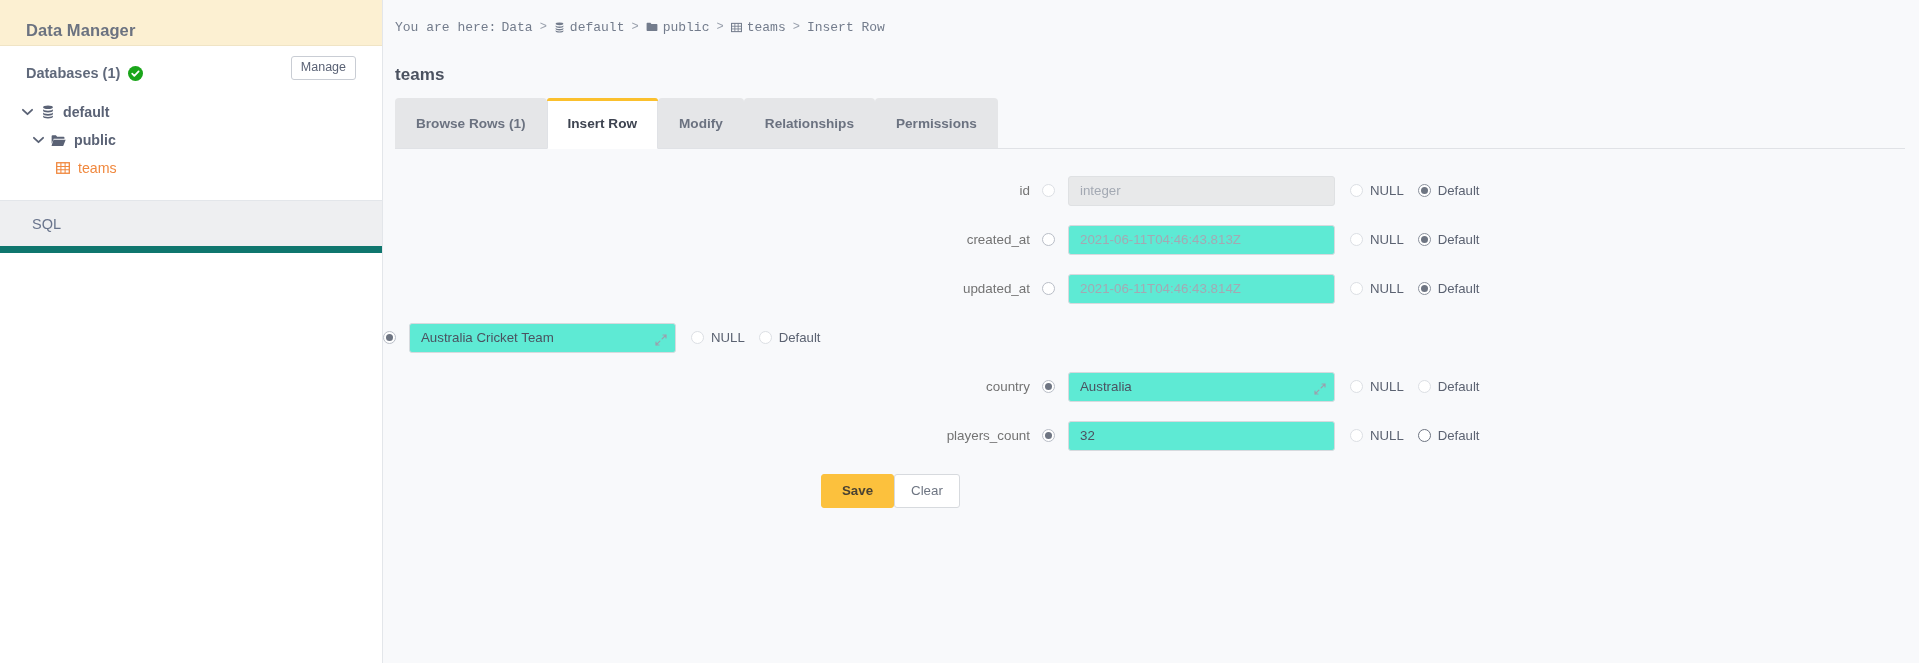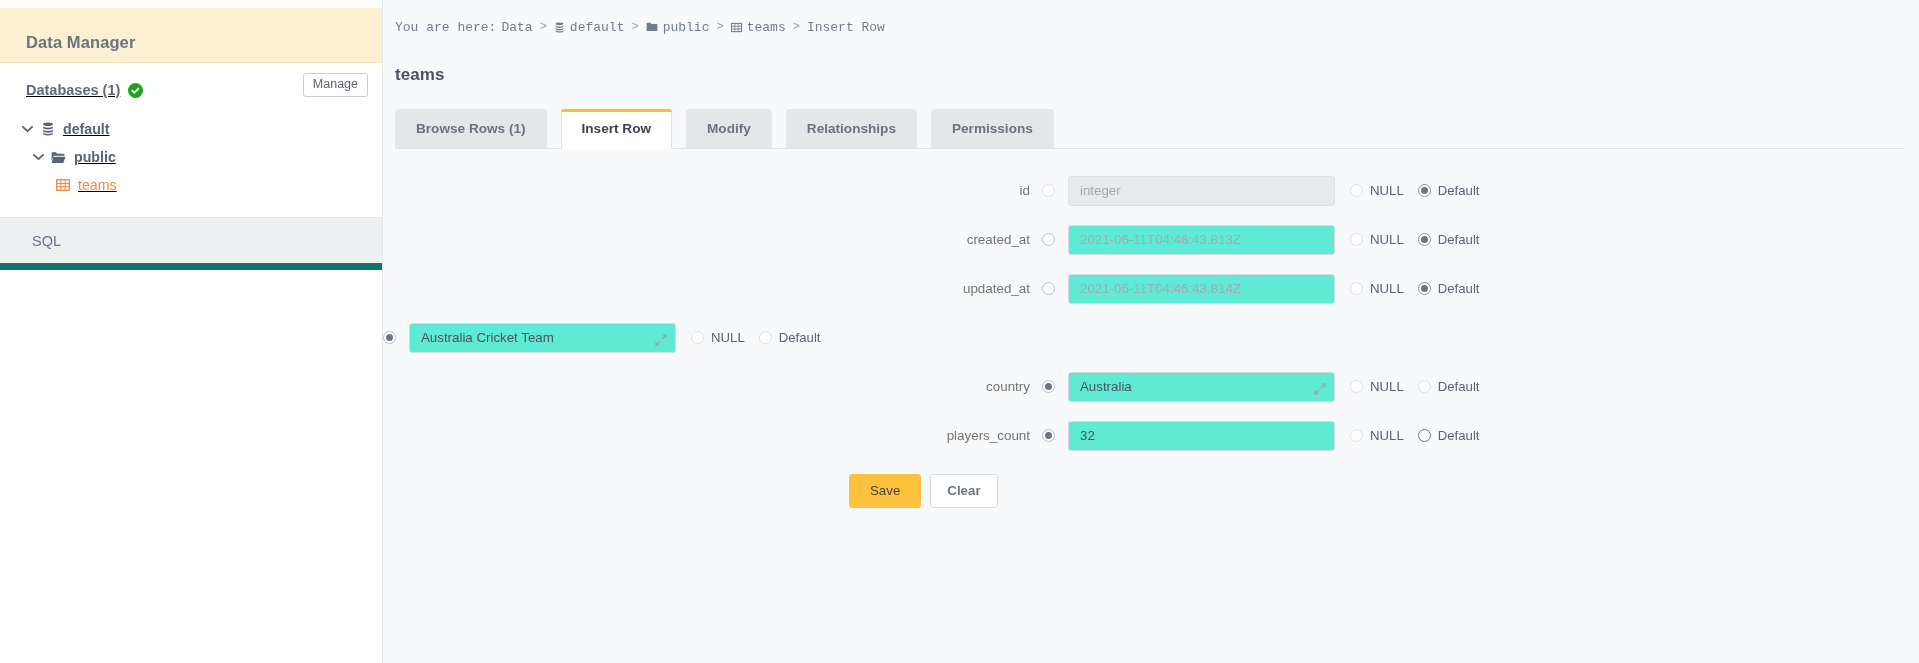--- a/index.html
+++ b/index.html
@@ -13,51 +13,49 @@
 
   
   .sidebar{
     width:383px;height:663px;background:#ffffff;
     border-right:1px solid #e3e6ea;
     box-sizing:border-box;
     flex:0 0 383px;
     position:relative;
   }
   .sidebar-header{
-    height:55px;background:#fcf0d2;
+    height:46px;background:#fcf0d2;
     display:flex;align-items:center;
     padding:15px 0 0 26px;
     box-sizing:border-box;
     border-bottom:1px solid #f0e4c5;
-    margin-top:8px;
   }
   .sidebar-title{
     font-size:16.5px;font-weight:bold;color:#6b7280;letter-spacing:.1px;
   }
   .db-section{
     padding:14px 0 18px 0;
     border-bottom:1px solid #e3e6ea;
     background:#fff;
-    text-decoration:underline;
   }
   .db-head{
     display:flex;align-items:center;
     padding:0 20px 0 26px;
     height:26px;
     position:relative;
   }
   .db-head-label{font-size:14.5px;font-weight:bold;color:#60697b;}
   .check-badge{
     width:15px;height:15px;border-radius:50%;
     background:#1aa51a;display:inline-flex;align-items:center;justify-content:center;
     margin-left:8px;flex:0 0 15px;
   }
   .check-badge svg{display:block;}
   .manage-btn{
-    position:absolute;right:14px;top:-4px;
+    position:absolute;right:26px;top:-4px;
     font-size:12.5px;color:#5a6275;
     background:#fff;border:1px solid #c9cdd4;border-radius:3px;
     padding:4px 9px 5px 9px;line-height:1;
     cursor:pointer;
   }
   .tree{margin-top:12px;}
   .tree-row{
     display:flex;align-items:center;height:28px;
     font-size:14.2px;cursor:pointer;
     color:#5a6275;
@@ -107,23 +105,23 @@
     padding:16px 0 0 12px;
     letter-spacing:.1px;
   }
   .tabs{
     display:flex;align-items:flex-end;
     padding:17px 0 0 12px;
     height:35px;box-sizing:content-box;
     position:relative;
   }
   .tab{
-    height:40px;min-width:0;
+    height:51px;min-width:0;
     display:flex;align-items:center;justify-content:center;
-    padding:0 20px;margin-right:14px;
+    padding:0 20px;margin-right:0;
     background:#e5e6e8;color:#6b7280;
     font-size:13.6px;font-weight:bold;
     border:1px solid transparent;
     border-radius:4px 4px 0 0;
     cursor:pointer;box-sizing:border-box;
     position:relative;
   }
   .tab.active{
     background:#ffffff;color:#3d4350;
     border:1px solid #e0e2e6;border-bottom:1px solid #ffffff;
@@ -186,32 +184,31 @@
   .opt{display:flex;align-items:center;margin-right:14px;cursor:pointer;}
   .opt .radio{margin-right:7px;}
   .opt-label{font-size:13.2px;color:#5b6271;white-space:nowrap;}
   .opt.dim .opt-label{color:#5b6271;}
 
   .actions{
     display:flex;align-items:center;
     padding-left:438px;margin-top:18px;
   }
   .btn{
-    font-size:13.3px;font-weight:normal;
+    font-size:13.3px;font-weight:bold;
     border-radius:3px;cursor:pointer;line-height:1;
     box-sizing:border-box;
-    margin-left:28px;
   }
   .btn-save{
     background:#fcc13d;color:#4a4232;border:1px solid #fcc13d;
     padding:9px 20px 10px 20px;
   }
   .btn-clear{
     background:#fff;color:#6e7582;border:1px solid #d7dade;
-    padding:9px 16px 10px 16px;font-weight:bold;margin-left:9px;
+    padding:9px 16px 10px 16px;font-weight:normal;
   }
 </style>
 </head>
 <body>
 
 <div class="app">
 
   <aside class="sidebar">
 
     <div class="sidebar-header">

